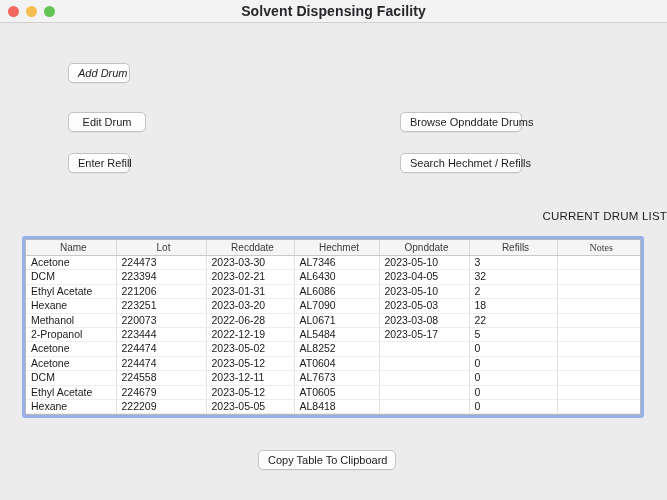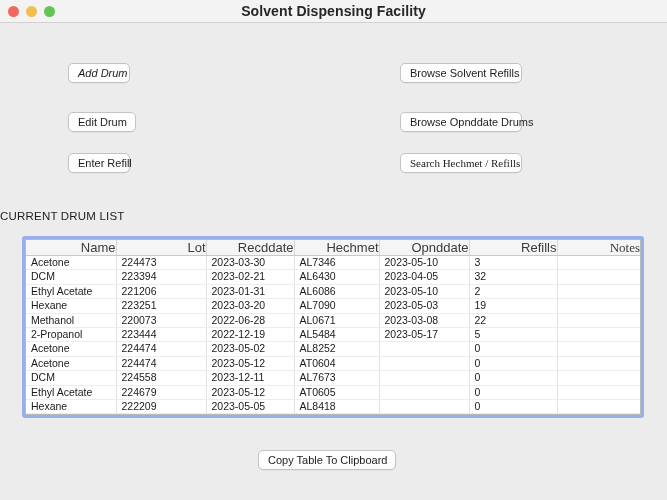--- a/index.html
+++ b/index.html
@@ -76,40 +76,40 @@
     text-align: center;
     line-height: 19px;
     height: 20px;
     padding: 0 9px;
     box-sizing: border-box;
     white-space: nowrap;
     cursor: default;
   }
 
   #btn-add-drum      { left: 68px;  top: 40px; width: 62px; font-style: italic; }
-  #btn-edit-drum     { left: 68px;  top: 89px; width: 68px; }
+  #btn-edit-drum     { left: 68px;  top: 89px; width: 78px; }
   #btn-enter-refill  { left: 68px;  top: 130px; width: 62px; text-align: center; }
 
   #btn-browse-refills { left: 400px; top: 40px;  width: 122px; }
   #btn-browse-emptied { left: 400px; top: 89px;  width: 122px; }
-  #btn-search-hechmet { left: 400px; top: 130px; width: 122px; font-family: Liberation Serif, serif; }
+  #btn-search-hechmet { left: 400px; top: 130px; width: 122px; }
 
   #btn-copy-table {
     left: 258px;
     top: 427px;
     width: 138px;
   }
 
   
   .section-label {
     position: absolute;
     left: 0;
     top: 187px;
     width: 667px;
-    text-align: left;
+    text-align: right;
     font-size: 11.5px;
     color: #1d1d1f;
     letter-spacing: 0.2px;
   }
 
   
   .table-focus {
     position: absolute;
     left: 22px;
     top: 213px;
@@ -143,24 +143,24 @@
   table.drumlist col.c-recd    { width: 88px; }
   table.drumlist col.c-hech    { width: 85px; }
   table.drumlist col.c-opnd    { width: 90px; }
   table.drumlist col.c-refills { width: 88px; }
   table.drumlist col.c-notes   { width: 83px; }
 
   table.drumlist thead th {
     background: #f5f5f5;
     border-right: 1px solid #d8d8d8;
     border-bottom: 1px solid #c9c9c9;
-    font-size: 13px;
+    font-size: 10px;
     font-weight: normal;
     color: #3a3a3a;
-    text-align: right;
+    text-align: center;
     padding: 0 0 0 5px;
     height: 15px;
     line-height: 15px;
     box-sizing: border-box;
     overflow: hidden;
     white-space: nowrap;
   }
   table.drumlist thead th:last-child { border-right: none; font-family: Liberation Serif, serif; }
 
   table.drumlist tbody td {
@@ -187,21 +187,20 @@
   </div>
   <div class="win-title">Solvent Dispensing Facility</div>
 </div>
 
 <div class="content">
 
   <div class="btn" id="btn-add-drum">Add Drum</div>
   <div class="btn" id="btn-edit-drum">Edit Drum</div>
   <div class="btn" id="btn-enter-refill">Enter Refill</div>
 
-  <div class="btn" id="btn-browse-refills">Browse Solvent Refills</div>
   <div class="btn" id="btn-browse-emptied">Browse Opnddate Drums</div>
   <div class="btn" id="btn-search-hechmet">Search Hechmet / Refills</div>
 
   <div class="section-label">CURRENT DRUM LIST</div>
 
   <div class="table-focus">
     <div class="table-inner">
       <table class="drumlist">
         <colgroup>
           <col class="c-name">
@@ -250,21 +249,21 @@
               <td>2023-05-10</td>
               <td>2</td>
               <td></td>
             </tr>
             <tr>
               <td>Hexane</td>
               <td>223251</td>
               <td>2023-03-20</td>
               <td>AL7090</td>
               <td>2023-05-03</td>
-              <td>19</td>
+              <td>18</td>
               <td></td>
             </tr>
             <tr>
               <td>Methanol</td>
               <td>220073</td>
               <td>2022-06-28</td>
               <td>AL0671</td>
               <td>2023-03-08</td>
               <td>22</td>
               <td></td>

